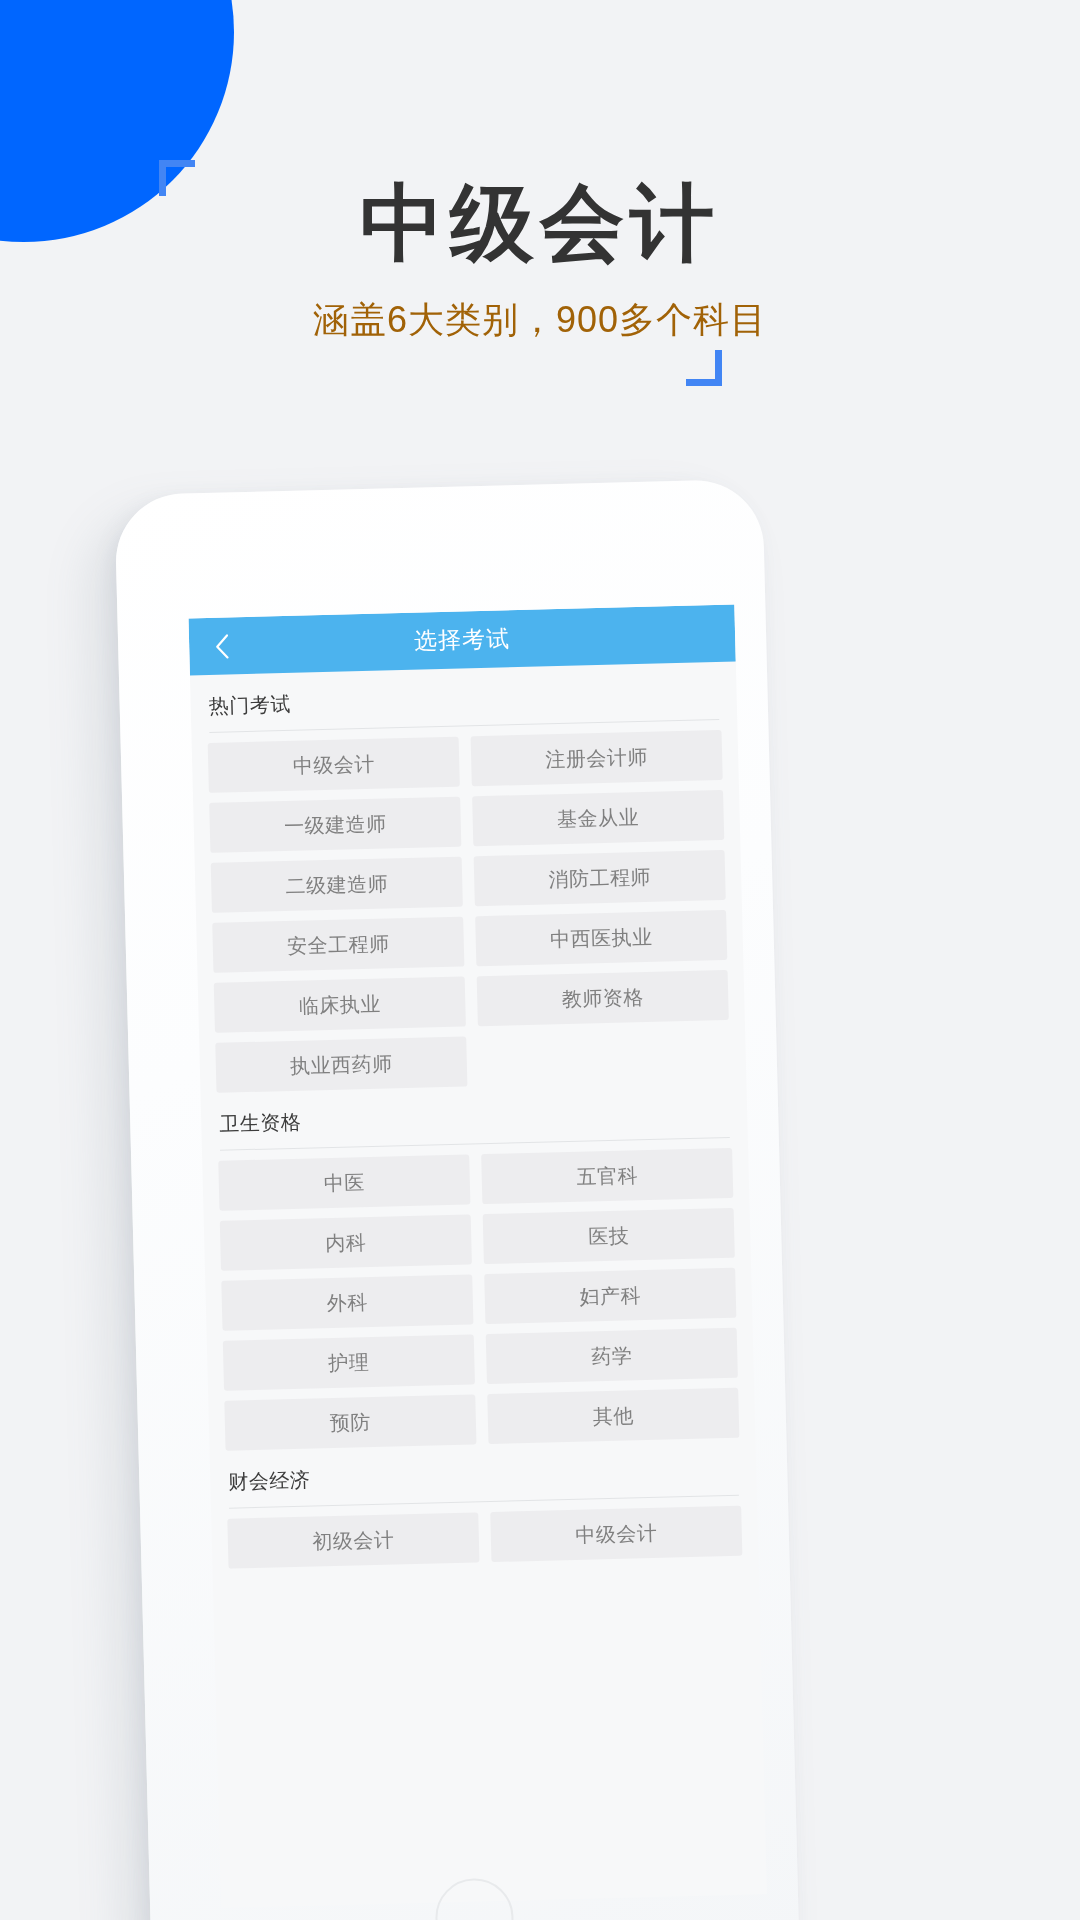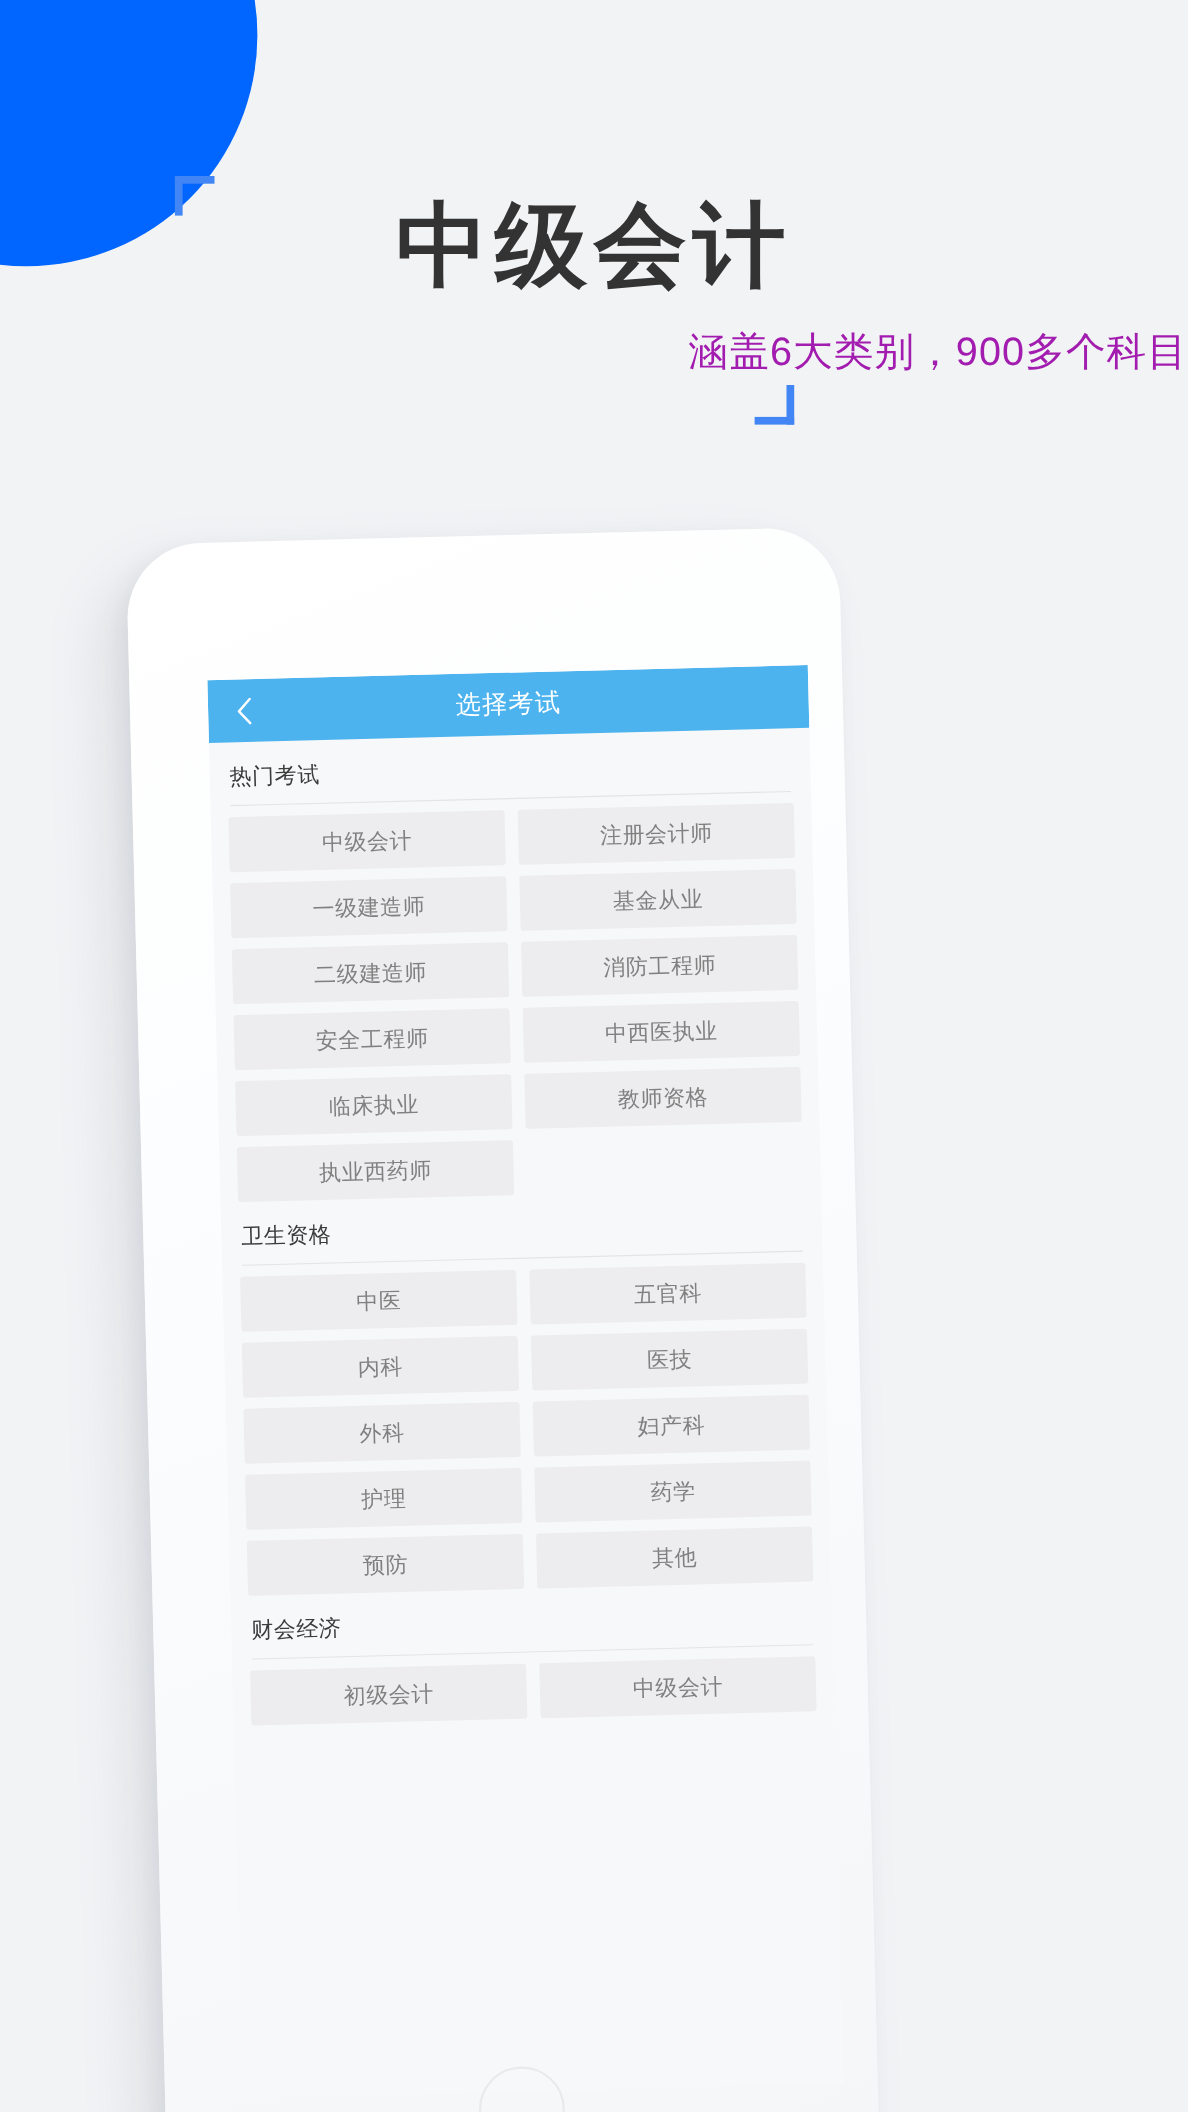--- a/index.html
+++ b/index.html
@@ -69,24 +69,23 @@
     letter-spacing: 6px;
     margin: 0;
     padding: 0;
   }
   .subline {
     margin: 0;
     padding: 0;
     margin-top: 33px;
     font-size: 36px;
     line-height: 1.2;
-    color: #a21caf;
+    color: #a16207;
     font-weight: 400;
     letter-spacing: 1px;
-    text-align: right;
   }
 
   
   .phone-stage {
     position: absolute;
     left: 0;
     top: 0;
     width: 1080px;
     height: 1920px;
     pointer-events: none;

